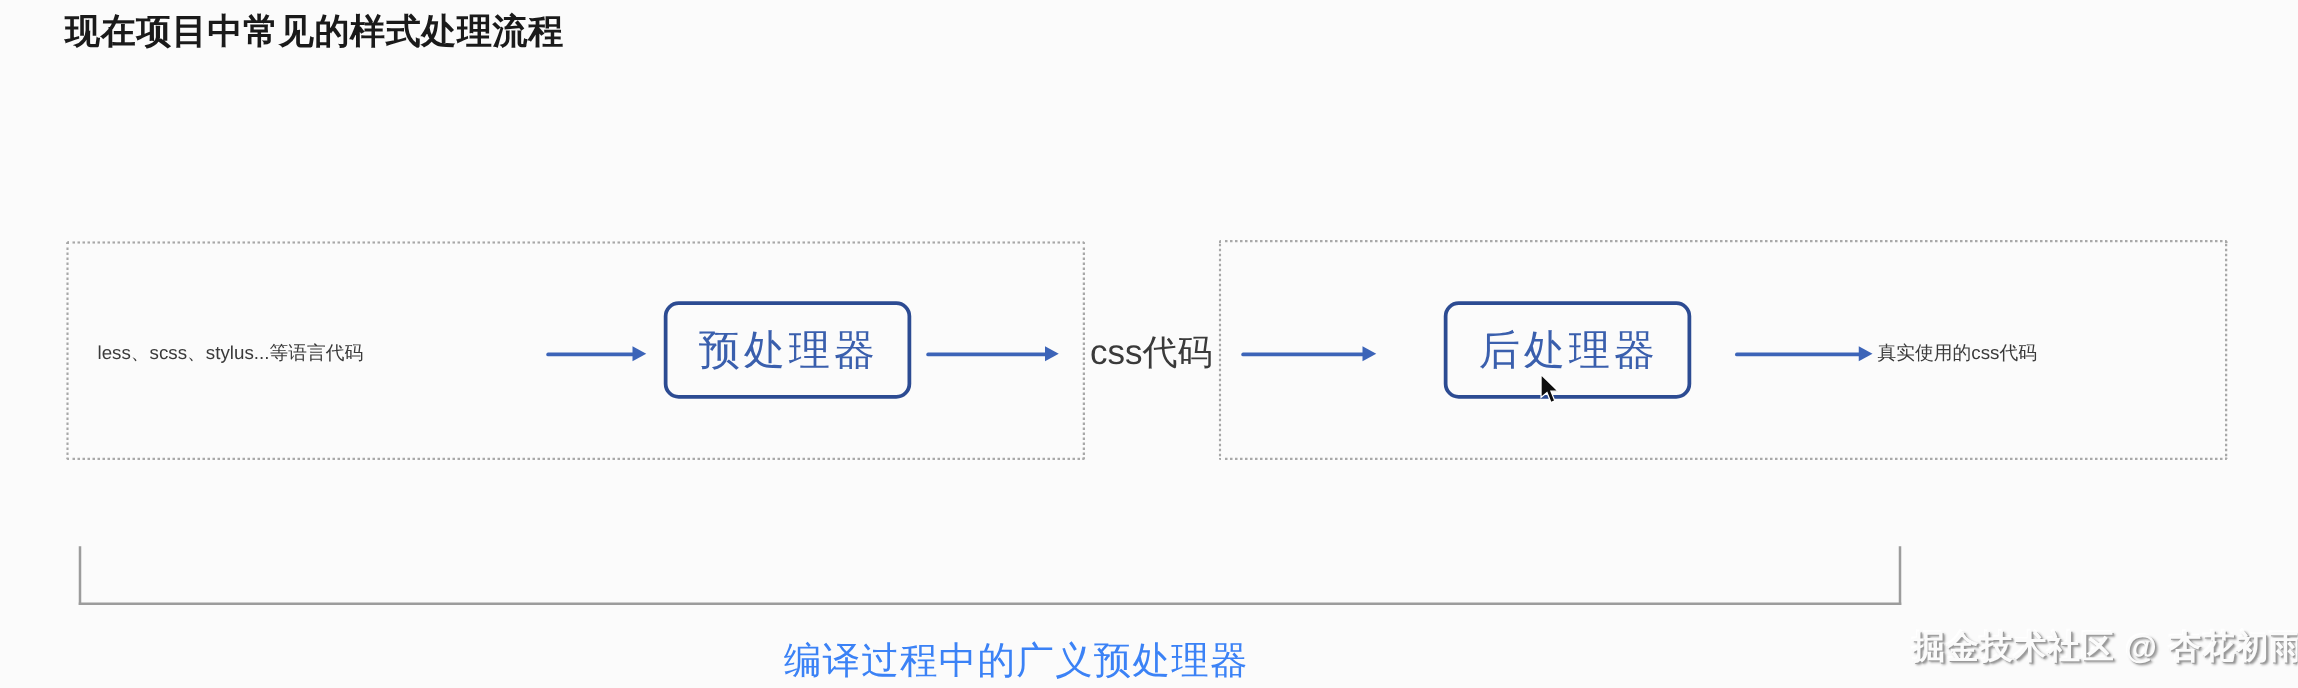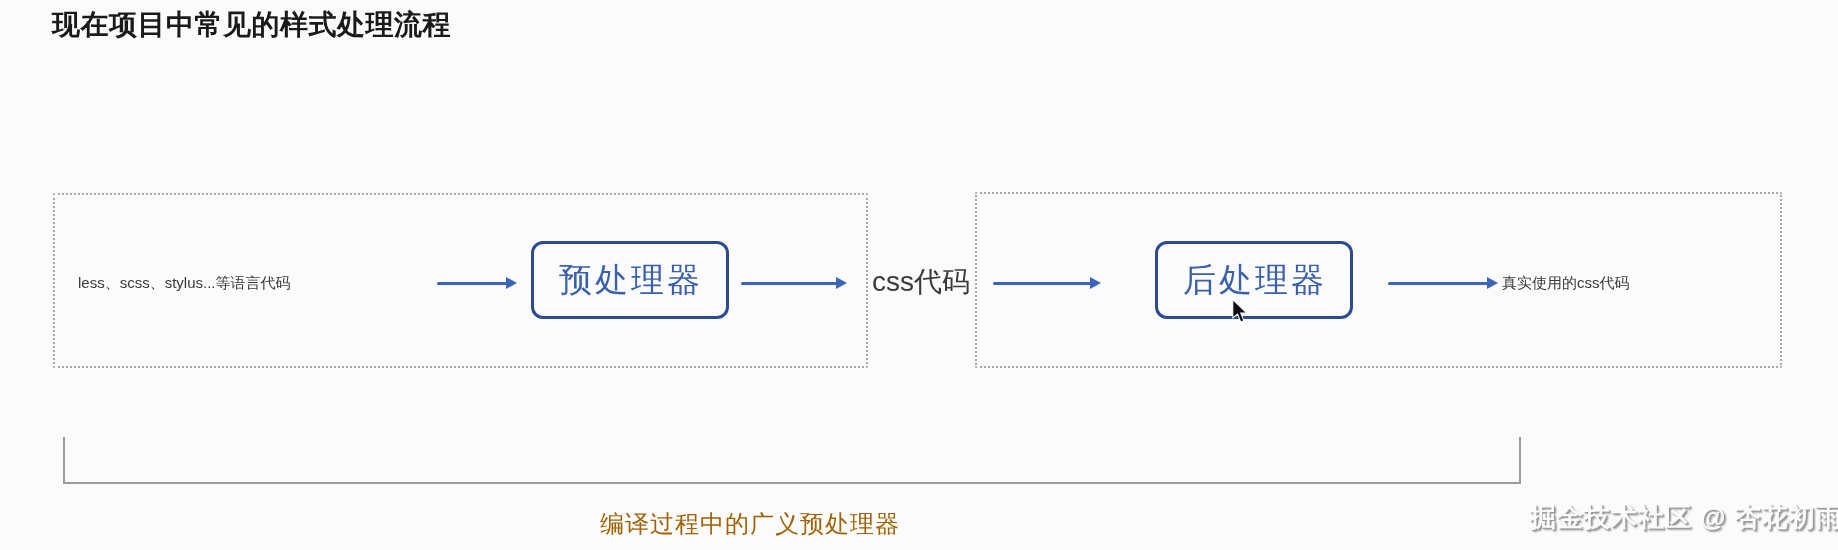--- a/index.html
+++ b/index.html
@@ -60,22 +60,22 @@
     border-bottom:6px solid transparent;
   }
   .bracket{
     left:63px;top:437px;width:1458px;height:47px;
     border-left:2px solid var(--bracket-line);
     border-right:2px solid var(--bracket-line);
     border-bottom:2px solid var(--bracket-line);
     box-sizing:border-box;
   }
   .bracket-label{
-    left:600px;top:508px;
-    font-size:24px;color:#a16207;white-space:nowrap;letter-spacing:1px;
+    left:627px;top:508px;
+    font-size:30px;color:#3b82f6;white-space:nowrap;letter-spacing:1px;
   }
   .watermark{
     left:1530px;top:500px;
     font-size:26px;font-weight:600;white-space:nowrap;
     color:#fbfbfb;
     text-shadow:1px 1px 0 #9a9a9a,2px 2px 2px #8f8f8f,-1px -1px 0 #ffffff;
     letter-spacing:1px;
   }
   .cursor{left:1231px;top:298px;width:22px;height:27px;}
 </style>

